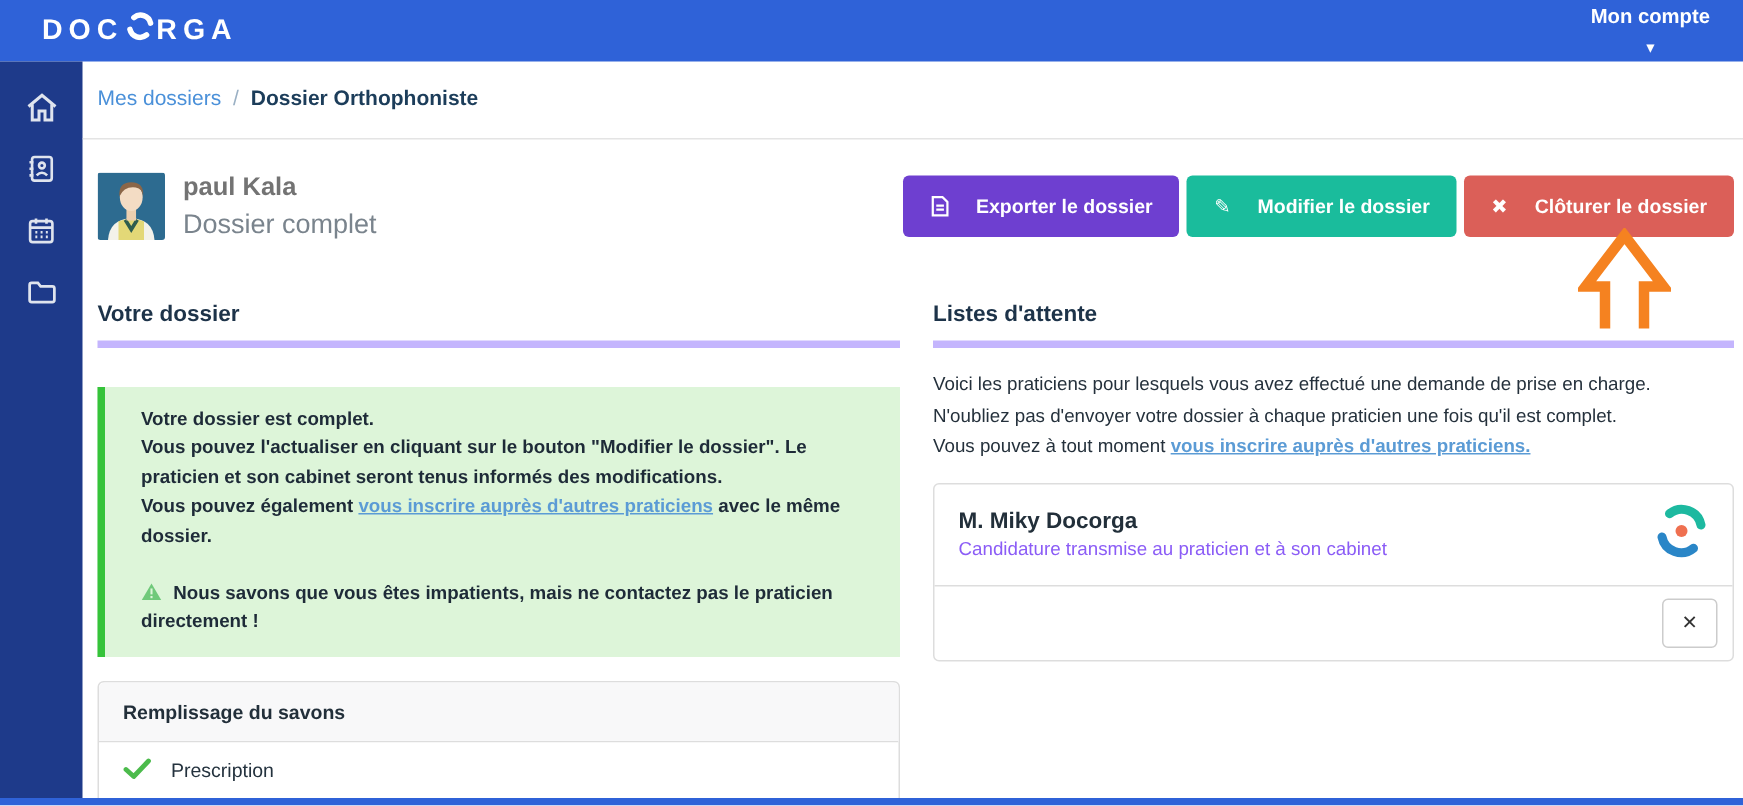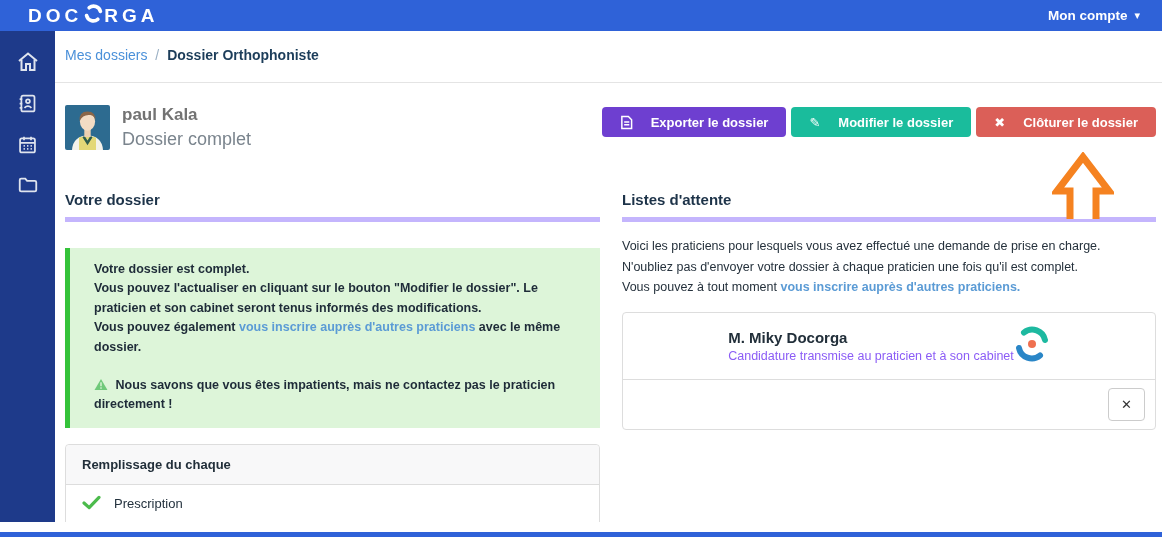--- a/index.html
+++ b/index.html
@@ -6,29 +6,29 @@
   html, body { width: 1162px; height: 537px; overflow: hidden; }
   body {
     font-family: "Liberation Sans", "DejaVu Sans", sans-serif;
     background: #ffffff;
     color: #24323e;
     position: relative;
   }
 
   
   .topbar {
-    height: 31px; background: #2f62d8;
+    height: 41px; background: #2f62d8;
     display: flex; align-items: center; justify-content: space-between;
     padding: 0 22px 0 28px;
   }
   .logo { display: flex; align-items: center; color: #fff; font-weight: bold;
     font-size: 19px; letter-spacing: 4px; }
   .logo svg { margin: 0 1px 0 2px; }
   .account { color: #fff; font-size: 13.5px; font-weight: bold; display: flex;
-    align-items: center; gap: 7px; cursor: pointer; }
+    align-items: center; gap: 7px; cursor: pointer; flex-direction: column; }
   .account .caret { font-size: 11px; }
 
   
   .layout { display: flex; height: 491px; }
   .sidebar {
     width: 55px; background: #1e3a8a; flex-shrink: 0;
     display: flex; flex-direction: column; align-items: center;
     padding-top: 20px; gap: 15px;
   }
   .side-item { width: 30px; height: 26px; display: flex; align-items: center;
@@ -48,21 +48,21 @@
   
   .dossier-header { display: flex; align-items: flex-start;
     justify-content: space-between; margin: 22px 0 0 0; }
   .person { display: flex; align-items: center; gap: 12px; }
   .avatar { width: 45px; height: 45px; border-radius: 2px; overflow: hidden; }
   .person-name { font-size: 17px; font-weight: bold; color: #737373; }
   .person-status { font-size: 18px; color: #7a848d; margin-top: 4px; }
 
   .actions { display: flex; gap: 5px; margin-top: 2px; }
   .btn {
-    height: 30px; border: none; border-radius: 4px; color: #fff;
+    height: 41px; border: none; border-radius: 4px; color: #fff;
     font-family: inherit; font-size: 13px; font-weight: bold;
     display: flex; align-items: center; gap: 18px; padding: 0 18px;
     cursor: pointer; min-width: 153px; justify-content: flex-start;
   }
   .btn .btn-icon { font-size: 13px; display: flex; align-items: center; }
   .btn-export { background: #6e3fd0; }
   .btn-modify { background: #1abc9c; }
   .btn-close  { background: #db5f58; }
 
   
@@ -75,37 +75,37 @@
   .section-title { font-size: 15px; font-weight: bold; color: #1d3349;
     padding-bottom: 9px; border-bottom: 5px solid #c4b5fd; }
 
   
   .alert-success {
     margin-top: 26px; background: #ddf5d9; border-left: 5px solid #35c33a;
     padding: 12px 18px 13px 24px; font-size: 12.5px; font-weight: bold;
     color: #1e2b38; line-height: 1.55;
   }
   .alert-success .spacer { height: 19px; }
-  .inline-link { color: #5b9bd5; font-weight: bold; cursor: pointer; }
+  .inline-link { color: #5b9bd5; font-weight: bold; cursor: pointer; text-decoration: underline; }
   .warn-icon svg { vertical-align: -2px; margin-right: 4px; }
 
   
   .panel { margin-top: 16px; border: 1px solid #ddd; border-radius: 4px 4px 0 0; }
   .panel-header { background: #f8f8f9; border-bottom: 1px solid #ddd;
     padding: 12px 16px; font-size: 13px; font-weight: bold; color: #222f3a;
     border-radius: 4px 4px 0 0; }
   .panel-row { display: flex; align-items: center; gap: 13px;
     padding: 10px 16px; border-bottom: 1px solid #eee; font-size: 13px; }
 
   
   .intro { margin-top: 14px; font-size: 12.5px; line-height: 1.65; color: #25313c; }
   .intro .bold-line { font-weight: normal; }
 
   .wait-card { margin-top: 14px; border: 1px solid #ddd; border-radius: 4px; }
-  .wait-card-top { display: flex; align-items: center; justify-content: center;
+  .wait-card-top { display: flex; align-items: center; justify-content: space-between;
     padding: 13px 16px; }
   .practitioner-name { font-size: 15px; font-weight: bold; color: #222f3a; }
   .practitioner-status { font-size: 12.5px; color: #8b5cf6; margin-top: 3px; }
   .wait-card-bottom { border-top: 1px solid #ddd; padding: 8px 10px;
     display: flex; justify-content: flex-end; }
   .remove-btn { width: 37px; height: 33px; background: #fff;
     border: 1px solid #ccc; border-radius: 4px; font-size: 13px; font-weight: bold;
     color: #333; cursor: pointer; font-family: inherit; }
 
   
@@ -238,21 +238,21 @@
               <svg width="14" height="13" viewBox="0 0 16 14">
                 <path d="M8 0.8 L15.4 13.2 H0.6 Z" fill="#6fc97a"></path>
                 <rect x="7.2" y="4.5" width="1.6" height="4.5" fill="#ddf5d9"></rect>
                 <rect x="7.2" y="10.2" width="1.6" height="1.7" fill="#ddf5d9"></rect>
               </svg>
             </span><span>Nous savons que vous êtes impatients, mais ne contactez pas le praticien directement !</span>
           </div>
         </div>
 
         <div class="panel">
-          <div class="panel-header">Remplissage du chaque</div>
+          <div class="panel-header">Remplissage du savons</div>
           <div class="panel-row">
             <span>
               <svg width="19" height="15" viewBox="0 0 20 16" fill="none">
                 <path d="M2 8.5 L7.5 13.5 L18 2.5" stroke="#4cbb4c" stroke-width="3.4" stroke-linecap="round" stroke-linejoin="round"></path>
               </svg>
             </span>
             <span>Prescription</span>
           </div>
 
         </div>

